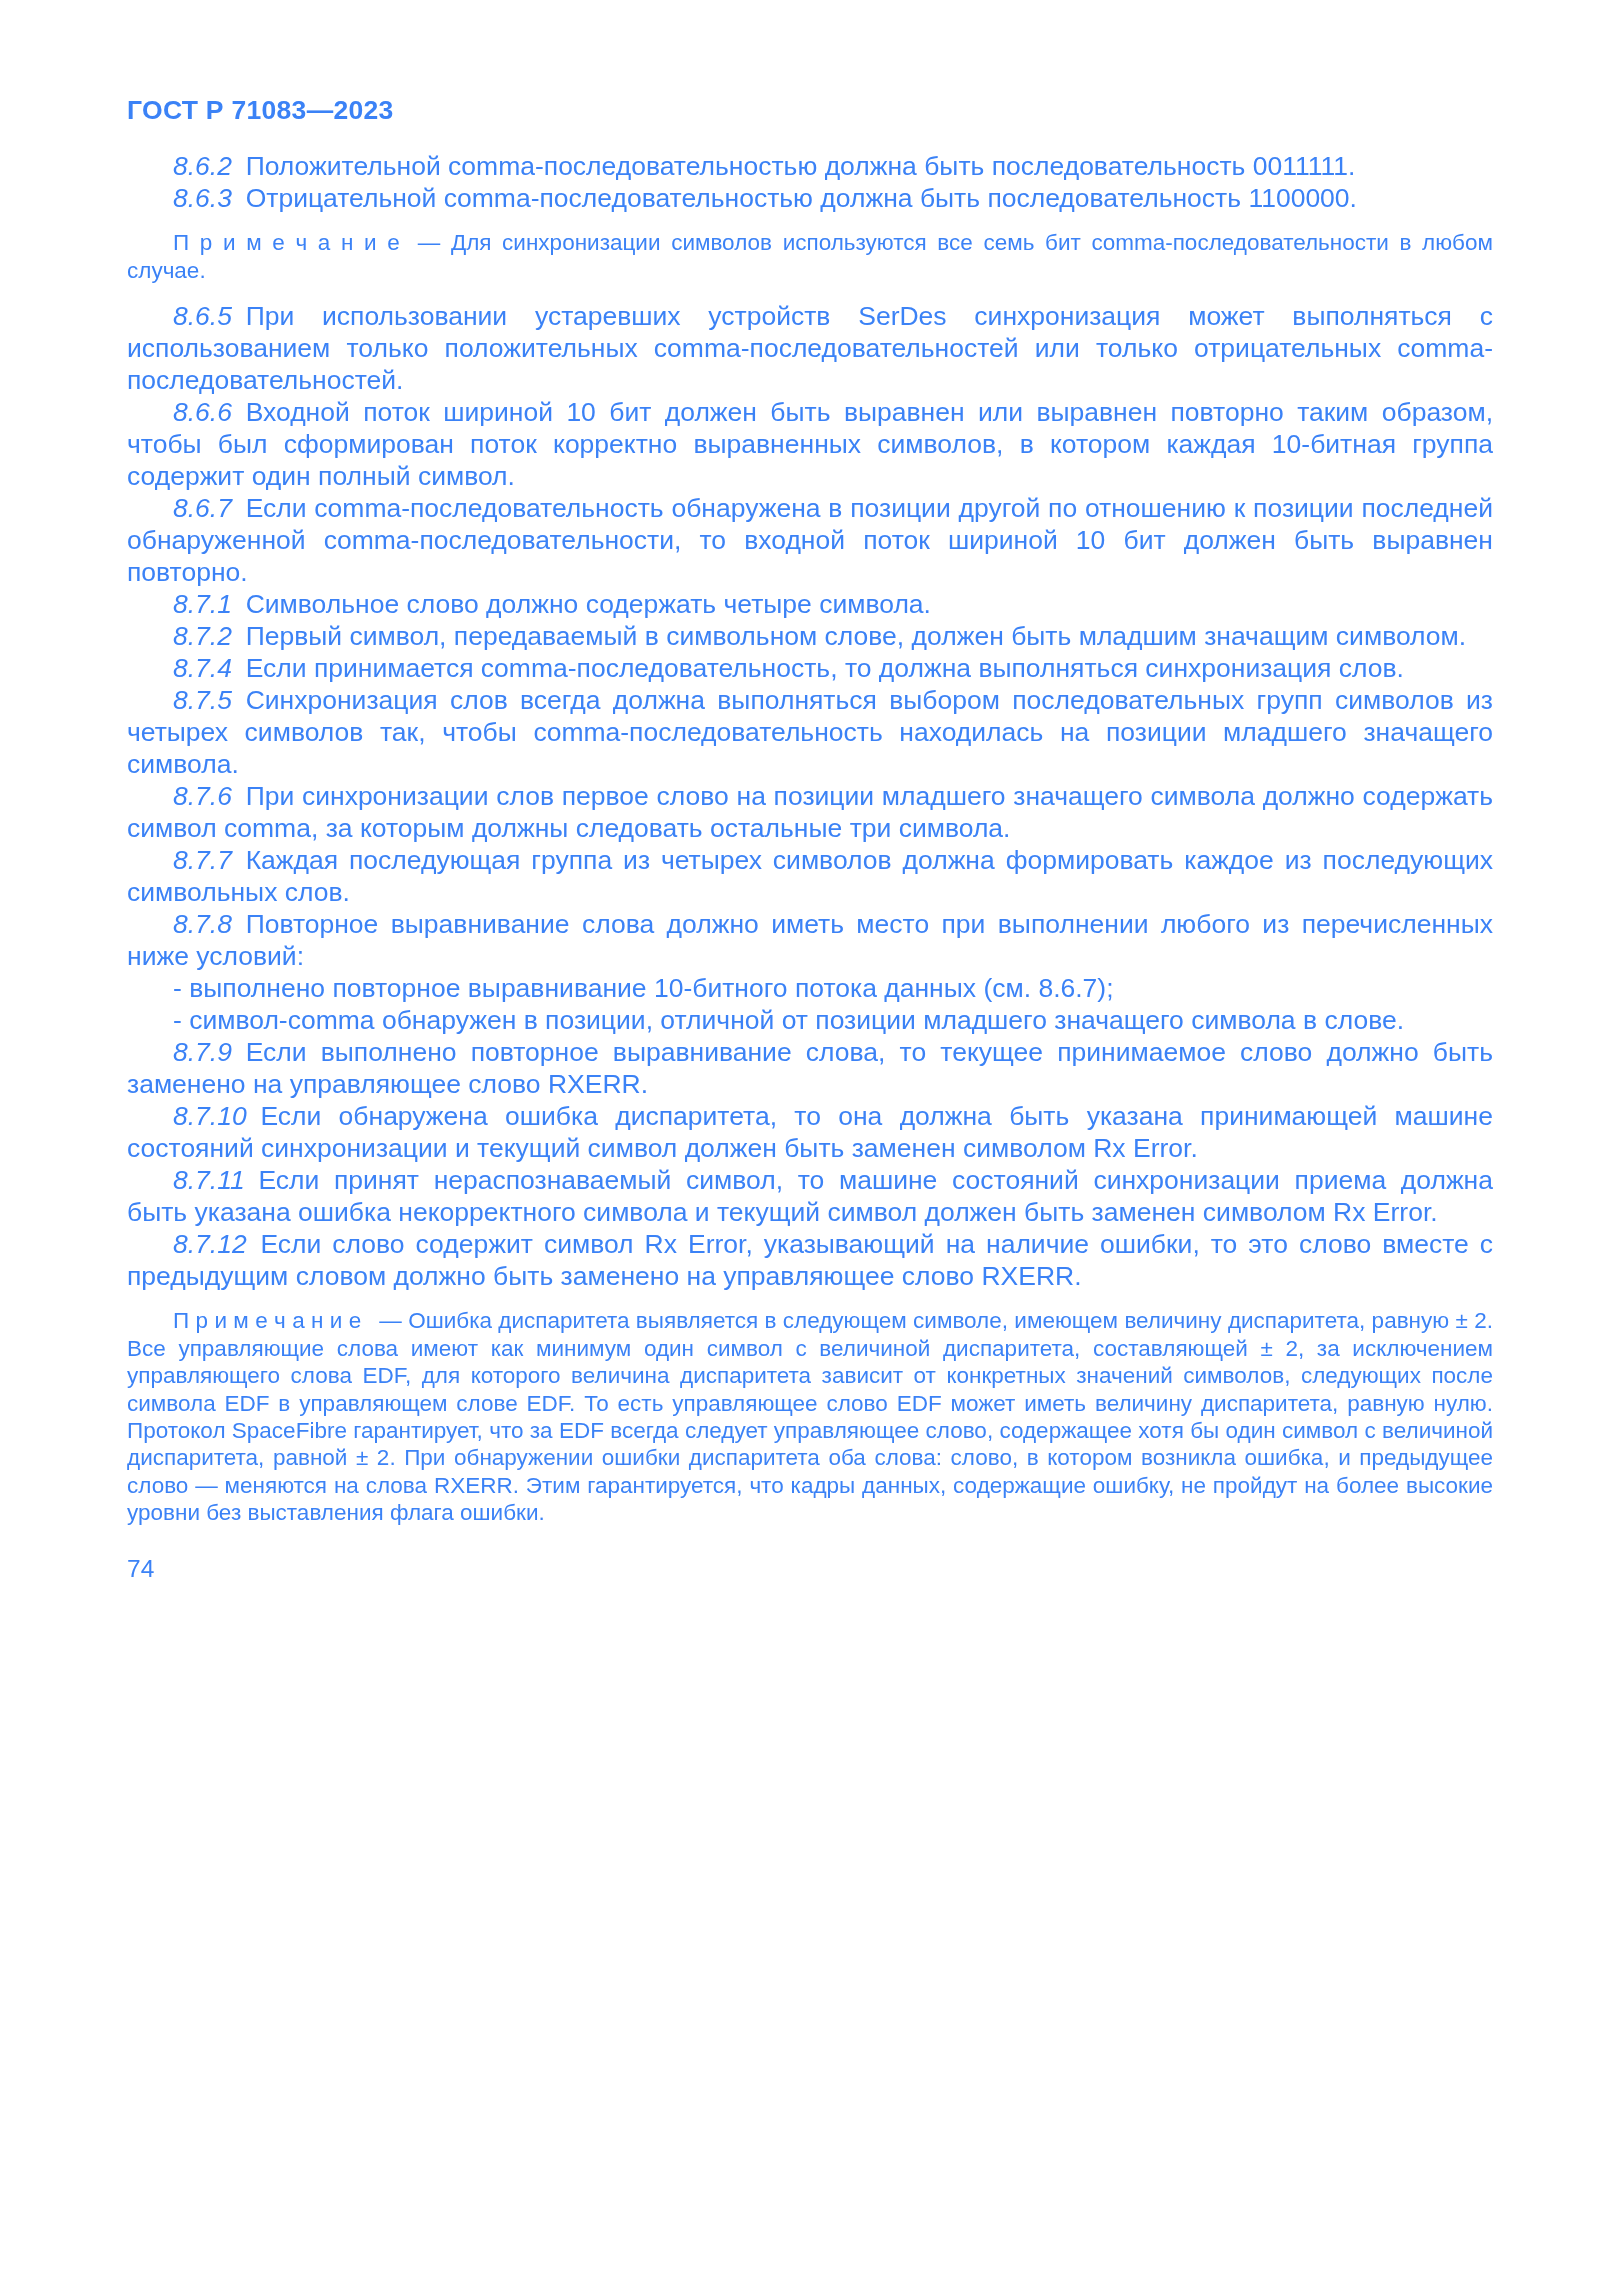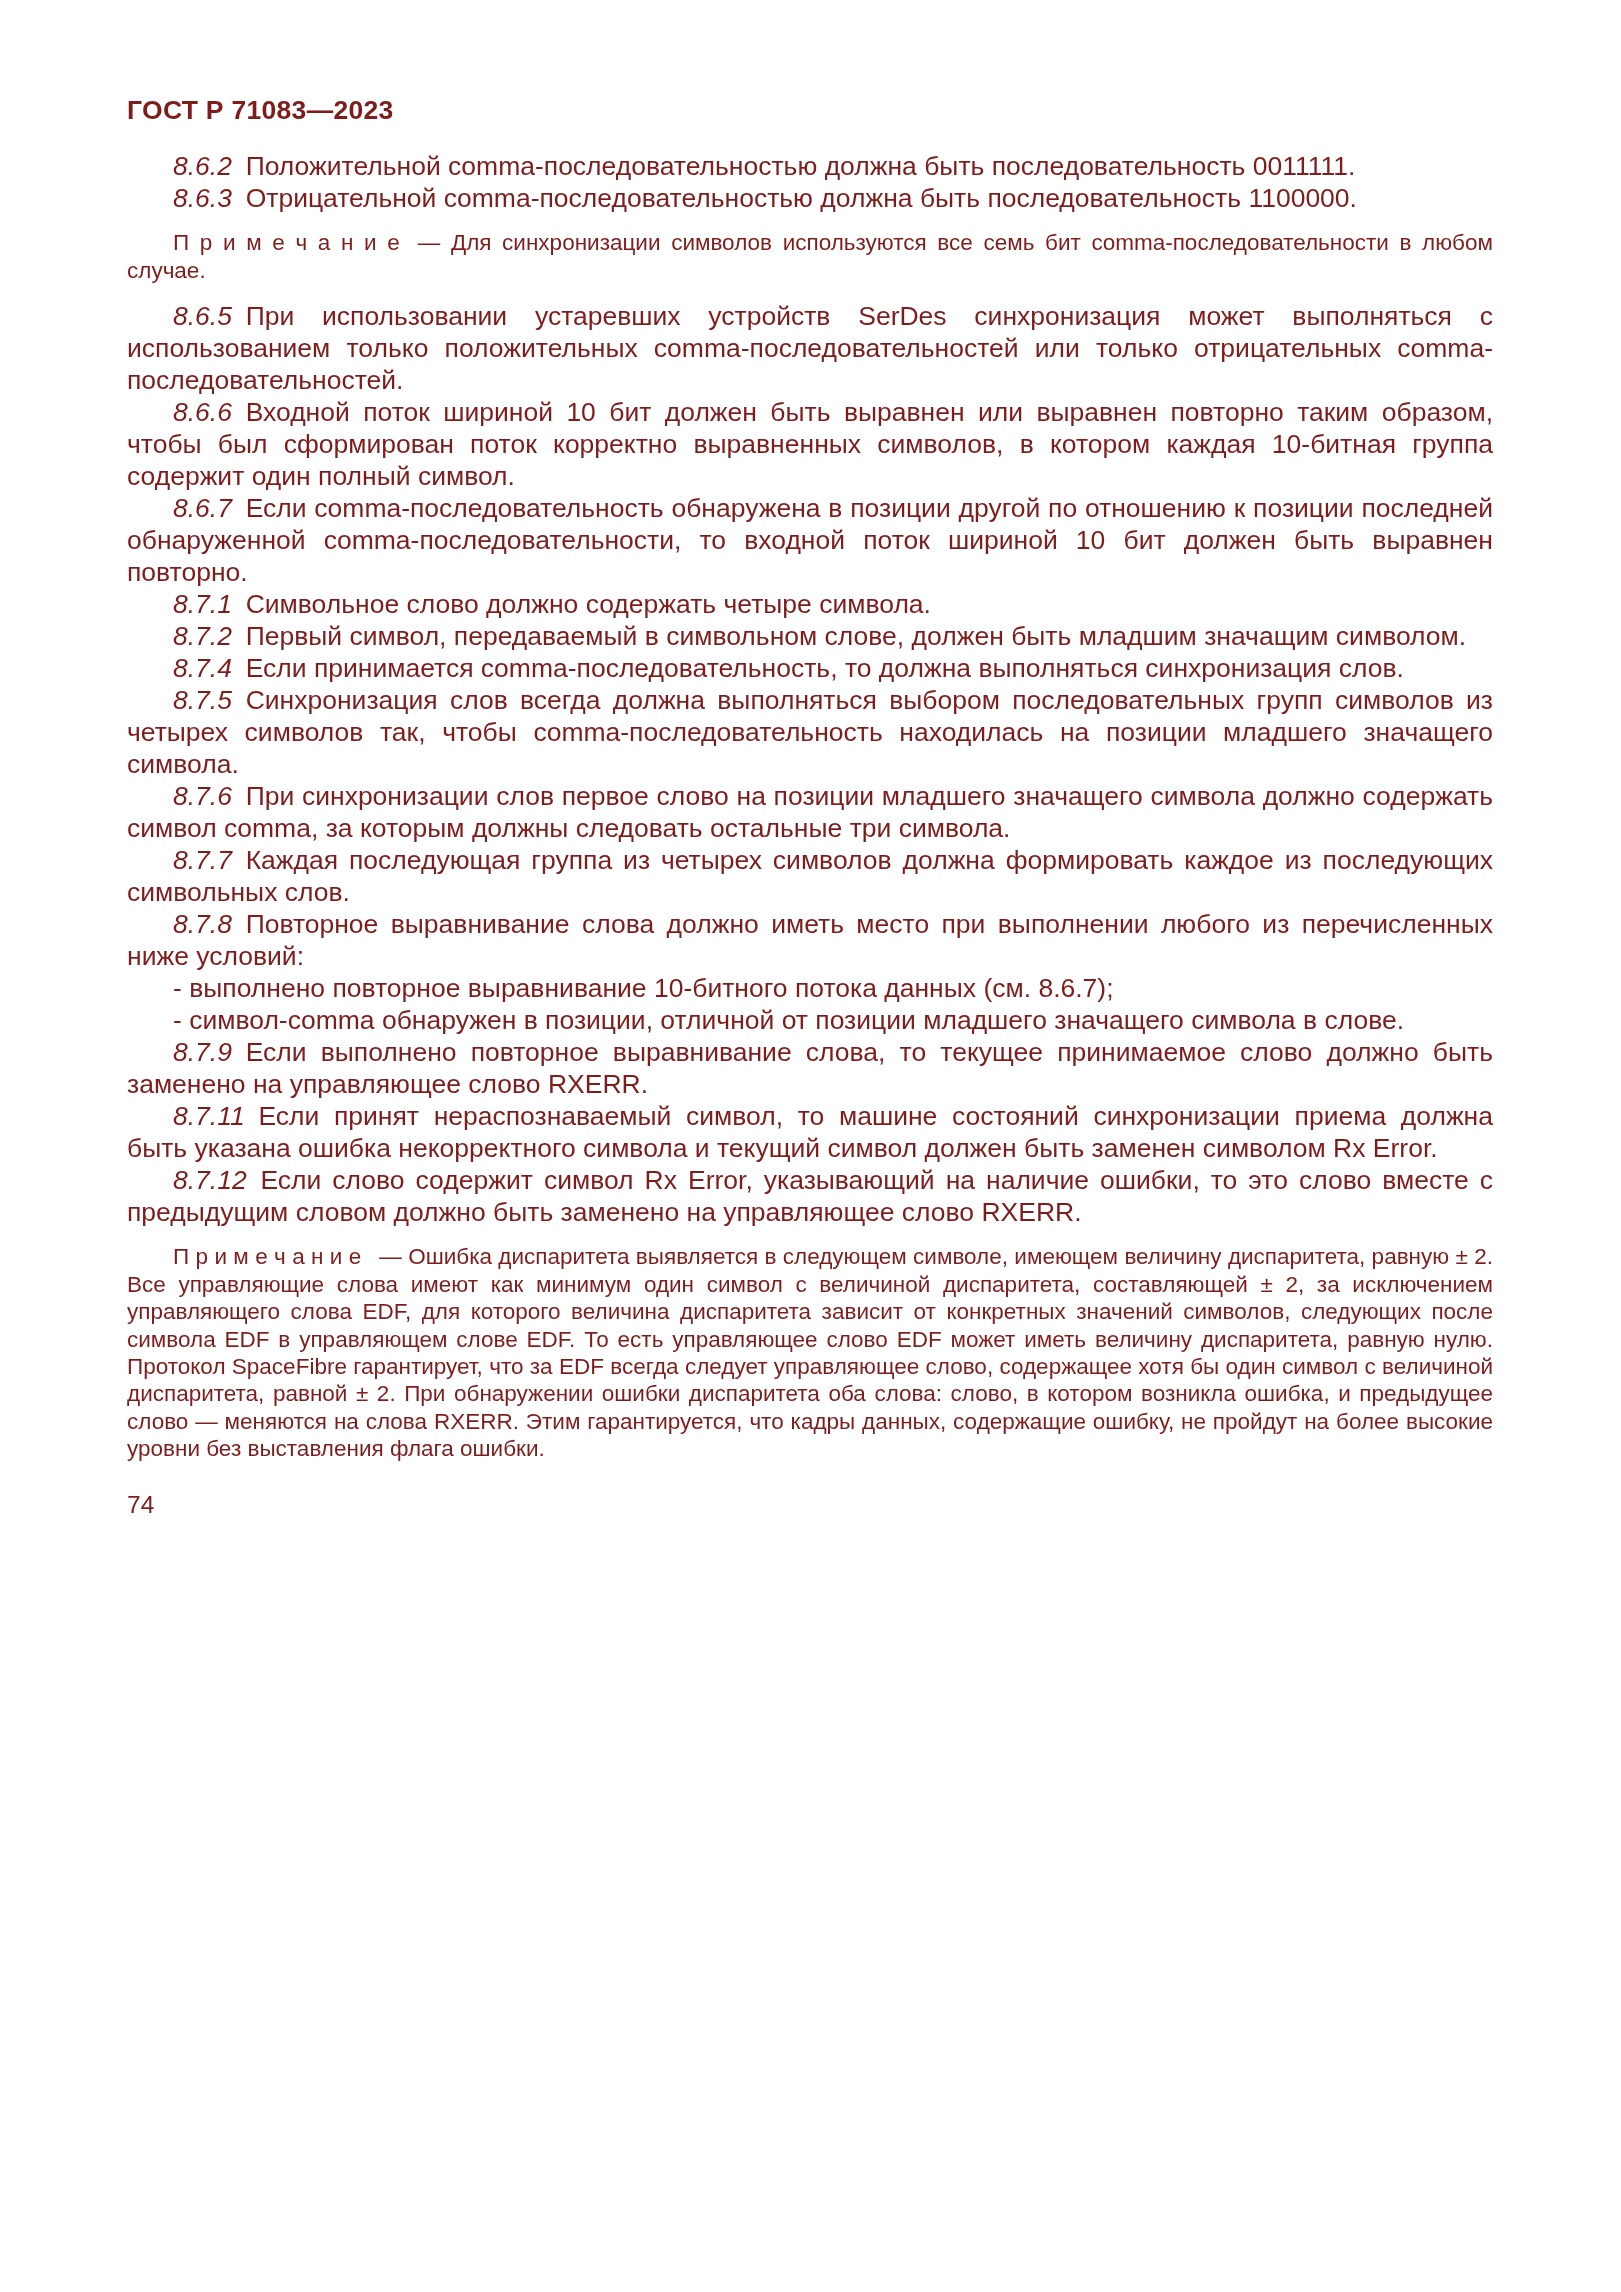--- a/index.html
+++ b/index.html
@@ -9,21 +9,21 @@
     background: #ffffff;
   }
   .page {
     position: relative;
     width: 1621px;
     height: 2293px;
     background: #ffffff;
     box-sizing: border-box;
     padding: 94px 127px 0 127px;
     font-family: "Liberation Sans", "DejaVu Sans", sans-serif;
-    color: #7f1d1d;
+    color: #3b82f6;
     overflow: hidden;
   }
   .page-header {
     font-size: 26.5px;
     line-height: 32px;
     font-weight: bold;
     letter-spacing: 0.3px;
   }
   .document-body {
     margin-top: 23.5px;
@@ -85,20 +85,21 @@
       <div class="clause"><span class="num">8.7.1</span><span>Символьное слово должно содержать четыре символа.</span></div>
       <div class="clause"><span class="num">8.7.2</span><span>Первый символ, передаваемый в символьном слове, должен быть младшим значащим символом.</span></div>
       <div class="clause"><span class="num">8.7.4</span><span>Если принимается comma-последовательность, то должна выполняться синхронизация слов.</span></div>
       <div class="clause"><span class="num">8.7.5</span><span>Синхронизация слов всегда должна выполняться выбором последовательных групп символов из четырех символов так, чтобы comma-последовательность находилась на позиции младшего значащего символа.</span></div>
       <div class="clause"><span class="num">8.7.6</span><span>При синхронизации слов первое слово на позиции младшего значащего символа должно содержать символ comma, за которым должны следовать остальные три символа.</span></div>
       <div class="clause"><span class="num">8.7.7</span><span>Каждая последующая группа из четырех символов должна формировать каждое из последующих символьных слов.</span></div>
       <div class="clause"><span class="num">8.7.8</span><span>Повторное выравнивание слова должно иметь место при выполнении любого из перечисленных ниже условий:</span></div>
       <div class="list-item">- выполнено повторное выравнивание 10-битного потока данных (см. 8.6.7);</div>
       <div class="list-item">- символ-comma обнаружен в позиции, отличной от позиции младшего значащего символа в слове.</div>
       <div class="clause"><span class="num">8.7.9</span><span>Если выполнено повторное выравнивание слова, то текущее принимаемое слово должно быть заменено на управляющее слово RXERR.</span></div>
+      <div class="clause"><span class="num">8.7.10</span><span>Если обнаружена ошибка диспаритета, то она должна быть указана принимающей машине состояний синхронизации и текущий символ должен быть заменен символом Rx Error.</span></div>
       <div class="clause"><span class="num">8.7.11</span><span>Если принят нераспознаваемый символ, то машине состояний синхронизации приема должна быть указана ошибка некорректного символа и текущий символ должен быть заменен символом Rx Error.</span></div>
       <div class="clause"><span class="num">8.7.12</span><span>Если слово содержит символ Rx Error, указывающий на наличие ошибки, то это слово вместе с предыдущим словом должно быть заменено на управляющее слово RXERR.</span></div>
       <div class="note"><span class="note-label">П р и м е ч а н и е</span><span>— Ошибка диспаритета выявляется в следующем символе, имеющем величину диспаритета, равную ± 2. Все управляющие слова имеют как минимум один символ с величиной диспаритета, составляющей ± 2, за исключением управляющего слова EDF, для которого величина диспаритета зависит от конкретных значений символов, следующих после символа EDF в управляющем слове EDF. То есть управляющее слово EDF может иметь величину диспаритета, равную нулю. Протокол SpaceFibre гарантирует, что за EDF всегда следует управляющее слово, содержащее хотя бы один символ с величиной диспаритета, равной ± 2. При обнаружении ошибки диспаритета оба слова: слово, в котором возникла ошибка, и предыдущее слово — меняются на слова RXERR. Этим гарантируется, что кадры данных, содержащие ошибку, не пройдут на более высокие уровни без выставления флага ошибки.</span></div>
     </div>
 
   <div class="page-number">74</div>
 </div>
 
 
 </body></html>

